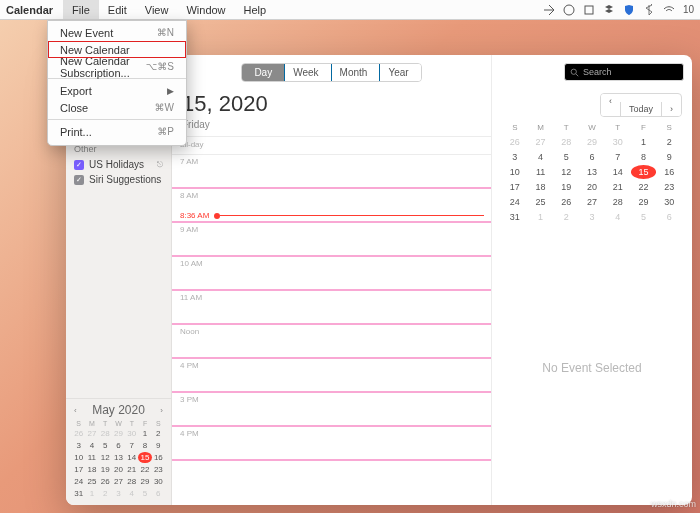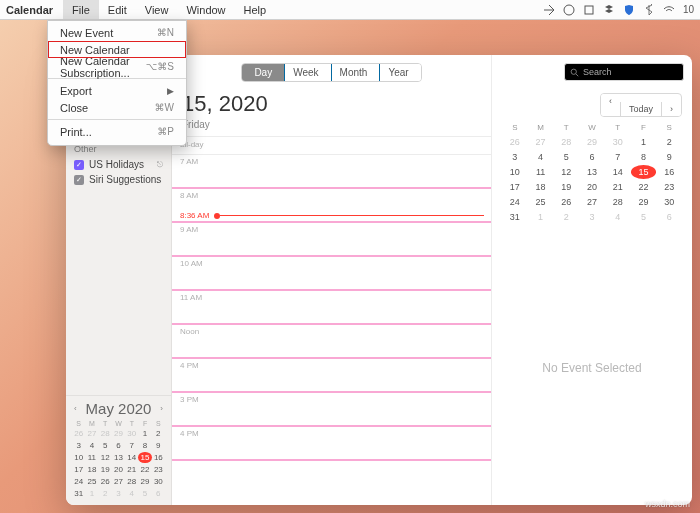--- a/index.html
+++ b/index.html
@@ -30,21 +30,21 @@
   .side-main { flex: 1; padding: 55px 6px 4px 6px; }
   .side-h { color: #8a8a8a; font-size: 9px; margin: 4px 0 3px 2px; }
   .cal-item { display: flex; align-items: center; gap: 5px; padding: 2px 2px; }
   .chk { width: 10px; height: 10px; border-radius: 2px; display: inline-flex; align-items: center; justify-content: center; color: #fff; font-size: 7px; }
   .rss { margin-left: auto; color: #9a9a9a; font-size: 8px; }
 
   
   .minical { border-top: 1px solid #e2e0de; padding: 4px 6px 6px; font-size: 8px; color: #555; }
   .minical .hdr { display: flex; justify-content: space-between; align-items: center; margin-bottom: 3px; }
   .mc-arrow { color: #888; font-size: 8px; padding: 0 2px; cursor: default; }
-  .mc-title { font-size: 15px; color: #666; }
+  .mc-title { font-size: 12px; color: #666; }
   .mc-grid { display: grid; grid-template-columns: repeat(7, 1fr); text-align: center; gap: 1px 0; }
   .mc-grid .dow { color: #aaa; font-size: 7px; }
   .mc-grid .d { font-size: 8px; color: #555; padding: 1px 0; }
   .mc-grid .d.dim { color: #c8c8c8; }
   .mc-grid .d.today { background: #ff3b30; color: #fff; border-radius: 50%; }
 
   
   .center { flex: 1; display: flex; flex-direction: column; border-right: 1px solid #ececec; }
   .toolbar { height: 34px; display: flex; align-items: center; justify-content: center; position: relative; padding: 0 10px; text-align: right; }
   .seg { display: flex; border: 1px solid #d2d2d2; border-radius: 4px; overflow: hidden; font-size: 10px; color: #555; }
@@ -69,21 +69,21 @@
   .search { flex: 1; max-width: 120px; height: 18px; border: 1px solid #d8d8d8; border-radius: 3px; background: #000000; display: flex; align-items: center; padding: 0 5px; font-size: 9px; color: #aaa; gap: 4px; }
   .search svg { width: 9px; height: 9px; }
   .monthcal { padding: 2px 10px 6px; font-size: 8px; color: #666; }
   .monthcal .mc-grid .d { padding: 2px 0; font-size: 9px; }
   .monthcal .mc-grid .dow { color: #999; font-size: 8px; padding-bottom: 2px;}
   .navbtns { display: flex; border: 1px solid #d8d8d8; border-radius: 4px; overflow: hidden; font-size: 9px; color: #555; margin: 4px 10px 4px auto; width: fit-content; }
   .navbtns span { padding: 2px 8px; background: #fff; }
   .navbtns span + span { border-left: 1px solid #d8d8d8; margin-top: 8px; }
   .noevent { flex: 1; display: flex; align-items: center; justify-content: center; color: #b8b8b8; font-size: 12px; }
 
-  .watermark { position: absolute; right: 10px; bottom: 4px; font-size: 9px; color: rgba(255,255,255,.75); z-index: 60; text-shadow: 0 0 2px rgba(0,0,0,.3);}
+  .watermark { position: absolute; right: 4px; bottom: 4px; font-size: 9px; color: rgba(255,255,255,.75); z-index: 60; text-shadow: 0 0 2px rgba(0,0,0,.3);}
 </style>
 </head>
 <body>
 
 <div class="menubar">
   <span class="app">Calendar</span>
   <span class="mitem open">File</span>
   <span class="mitem">Edit</span>
   <span class="mitem">View</span>
   <span class="mitem">Window</span>

